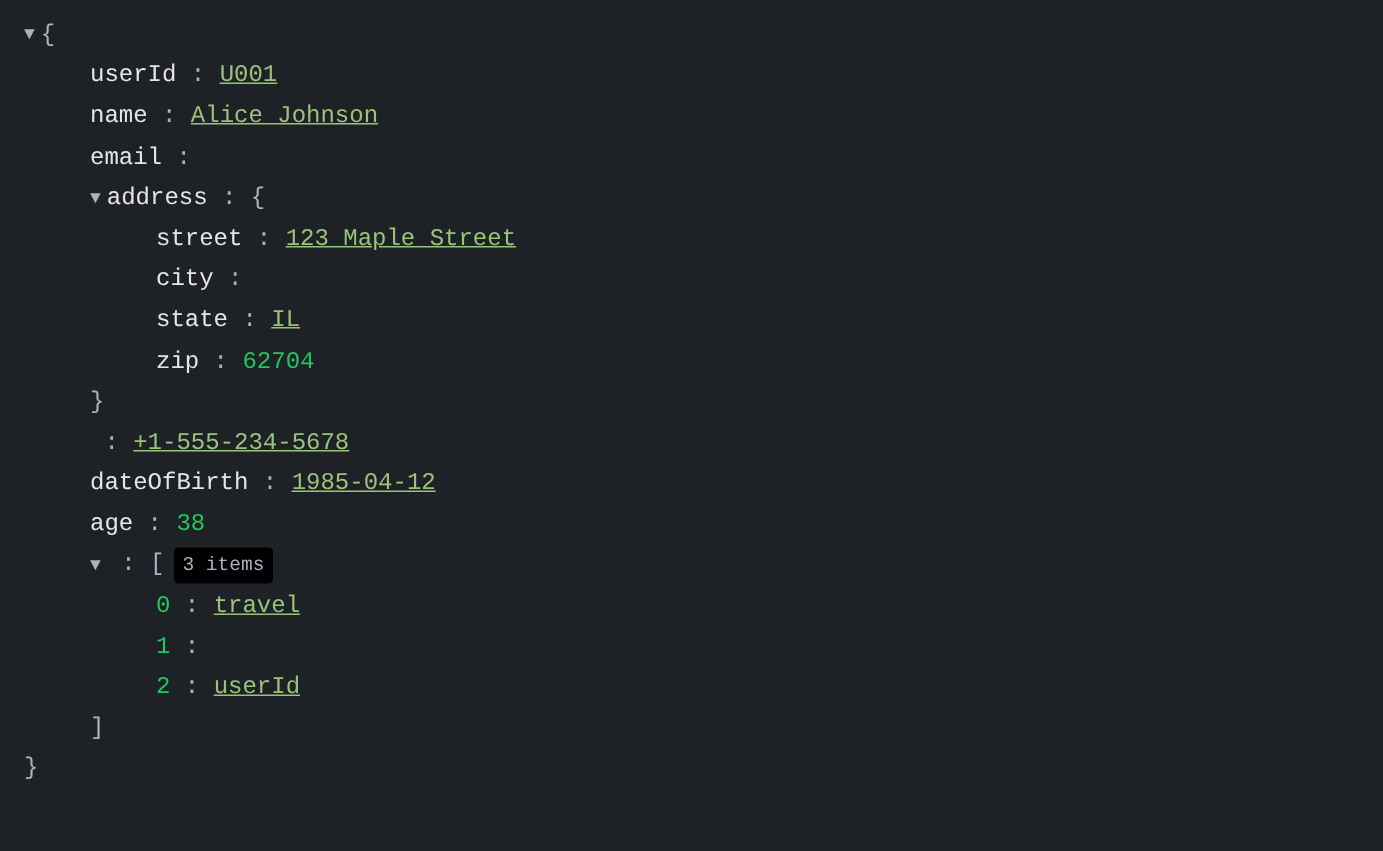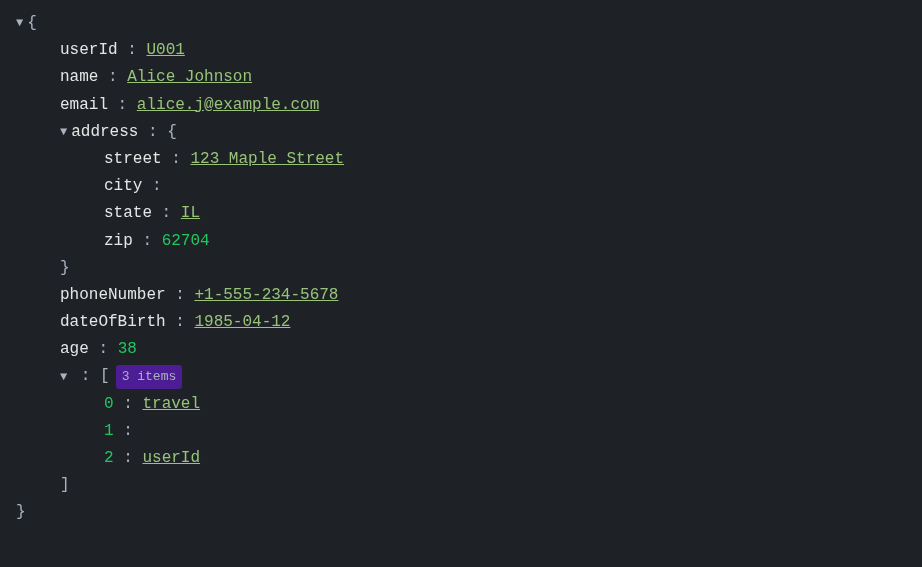--- a/index.html
+++ b/index.html
@@ -65,21 +65,21 @@
       font-size: 12px;
       cursor: pointer;
     }
 
     .toggle-arrow.down::before {
       content: '▼';
     }
 
     .items-badge {
       display: inline-block;
-      background-color: #4c1d95;
+      background-color: #000000;
       color: #abb2bf;
       font-size: 13px;
       padding: 1px 6px;
       border-radius: 3px;
       margin-left: 6px;
     }
   </style>
 </head>
 <body>
 
@@ -98,21 +98,20 @@
 
   <div class="line indent-1">
     <span class="key">name</span>
     <span class="colon"> : </span>
     <span class="string-value">Alice Johnson</span>
   </div>
 
   <div class="line indent-1">
     <span class="key">email</span>
     <span class="colon"> : </span>
-    <span class="string-value">alice.j@example.com</span>
   </div>
 
   <div class="line indent-1">
     <span class="toggle-arrow down"></span>
     <span class="key">address</span>
     <span class="colon"> : </span>
     <span class="bracket">{</span>
   </div>
 
   <div class="line indent-2">
@@ -136,21 +135,20 @@
     <span class="key">zip</span>
     <span class="colon"> : </span>
     <span class="number-value">62704</span>
   </div>
 
   <div class="line indent-1">
     <span class="bracket">}</span>
   </div>
 
   <div class="line indent-1">
-    <span class="key">phoneNumber</span>
     <span class="colon"> : </span>
     <span class="string-value">+1-555-234-5678</span>
   </div>
 
   <div class="line indent-1">
     <span class="key">dateOfBirth</span>
     <span class="colon"> : </span>
     <span class="string-value">1985-04-12</span>
   </div>
 

